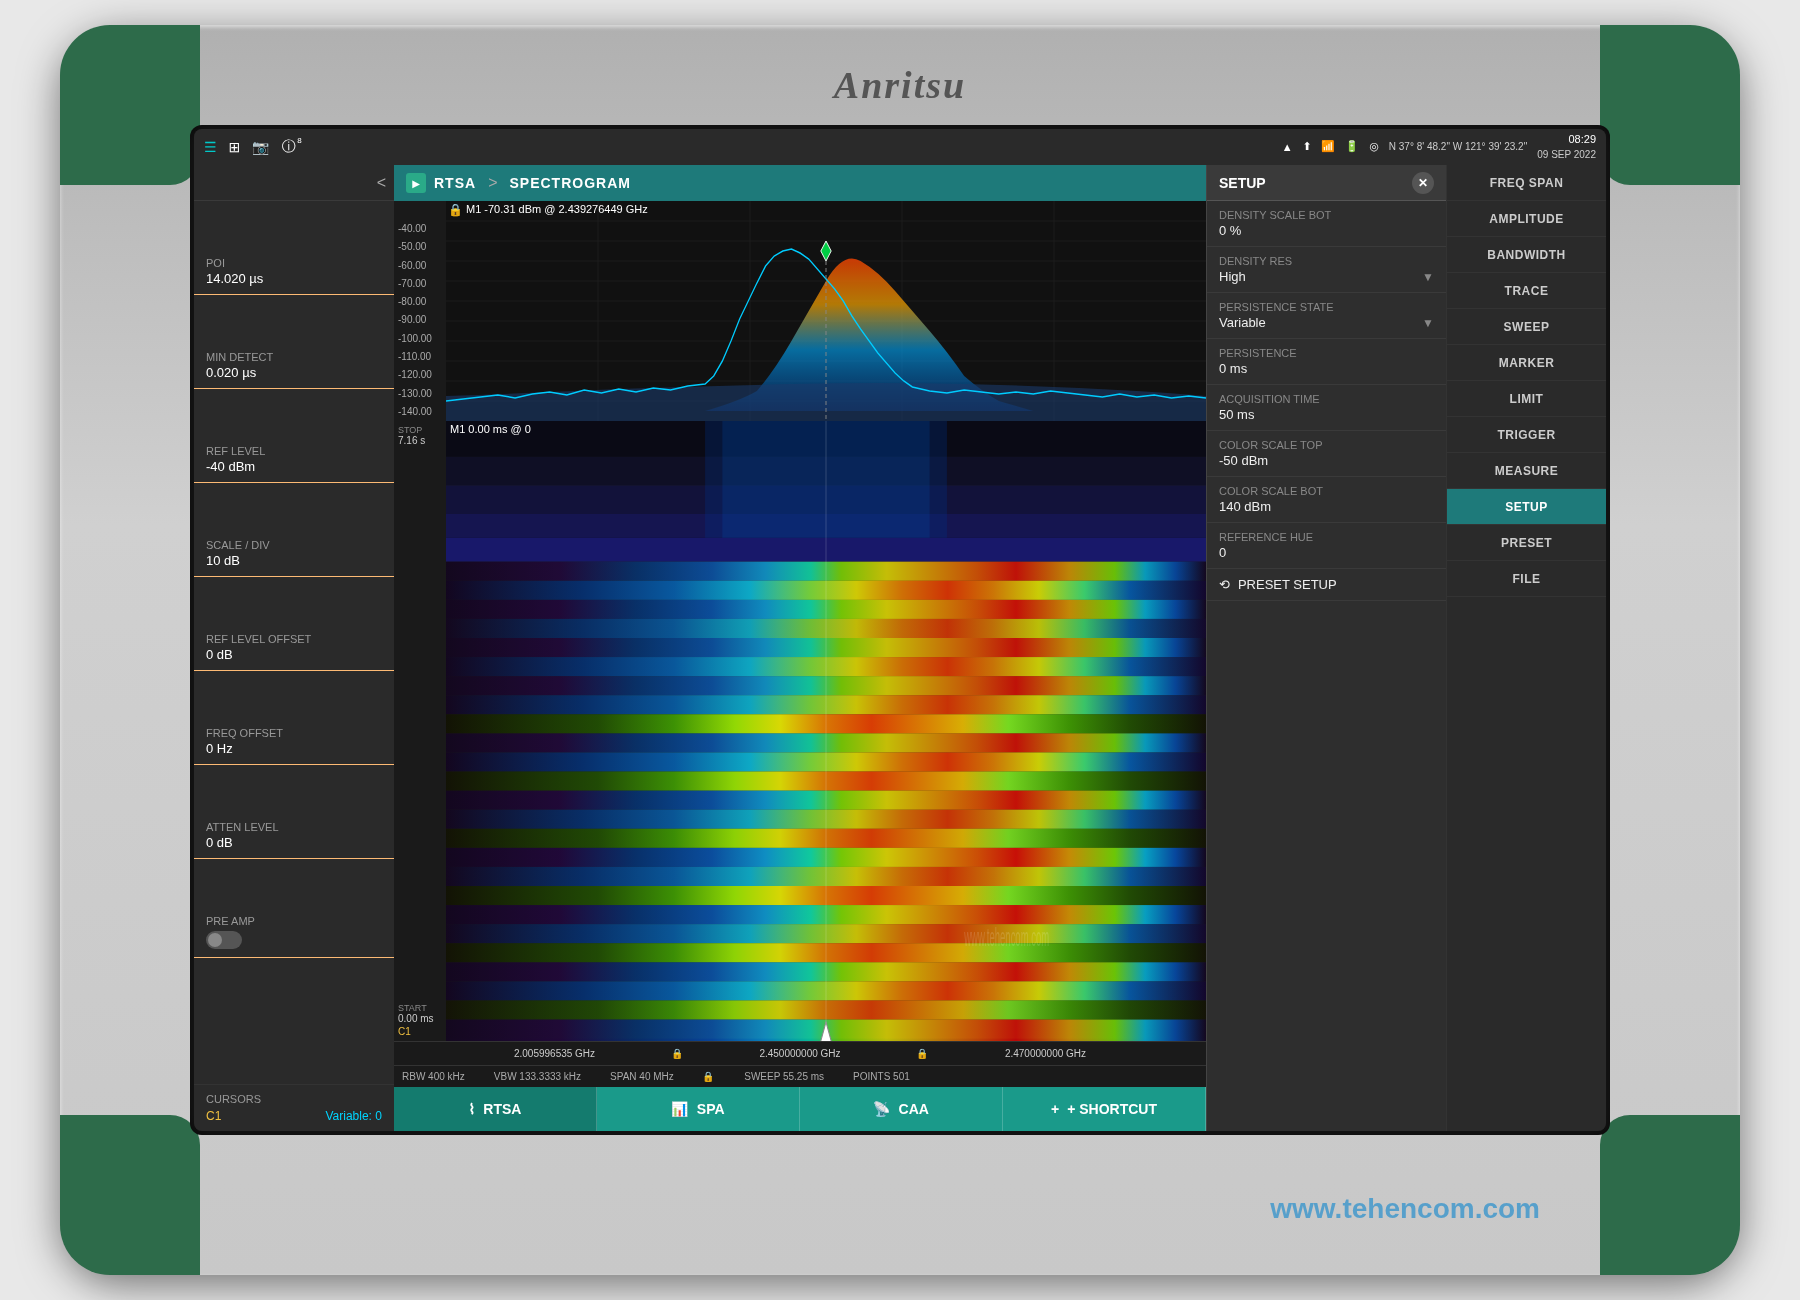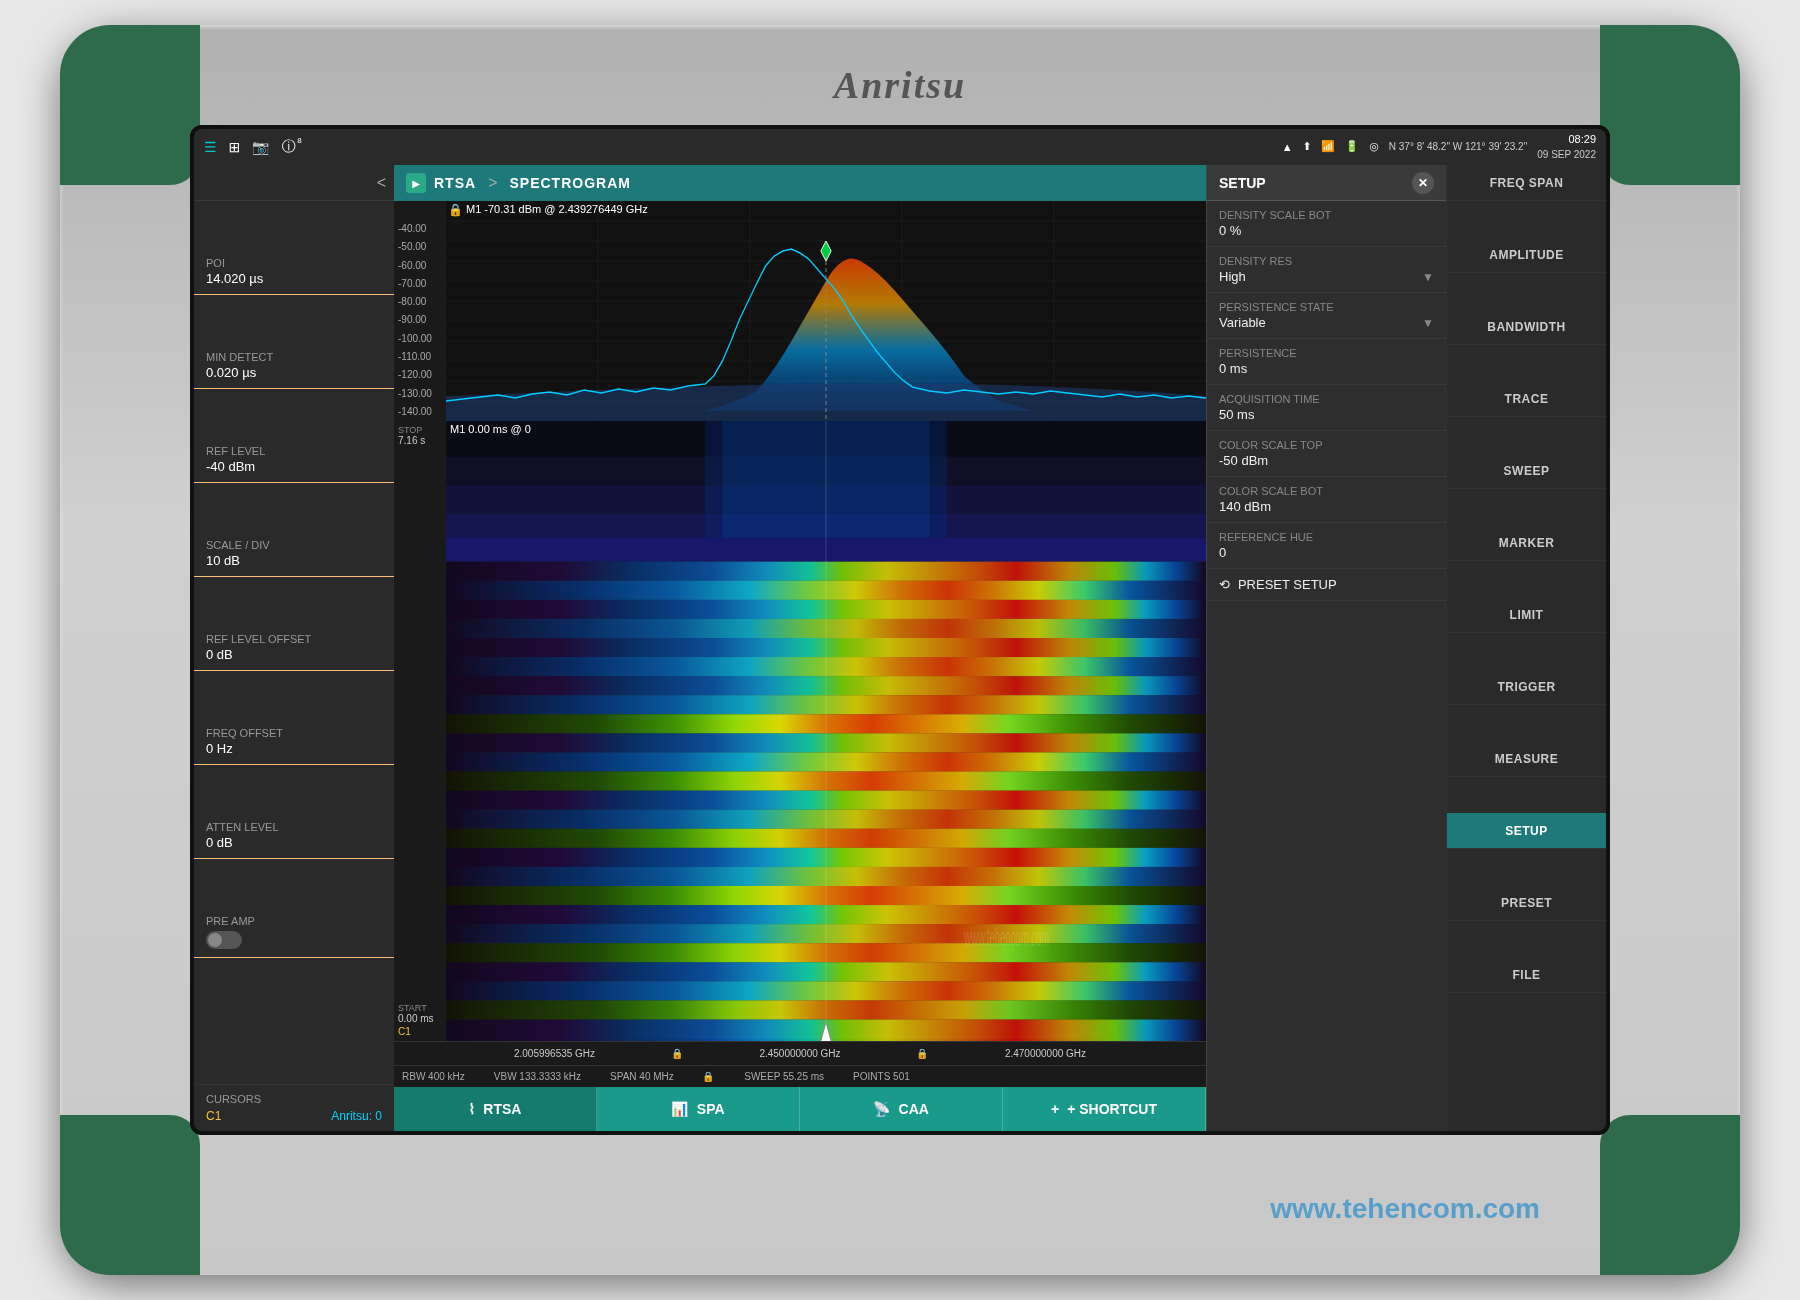--- a/index.html
+++ b/index.html
@@ -389,21 +389,20 @@
     .tab-item.active { background: rgba(0,0,0,0.2); }
 
     
     .setup-panel {
       width: 160px;
       background: #2a2a2a;
       flex-shrink: 0;
       display: flex;
       flex-direction: column;
       border-left: 1px solid #333;
-      gap: 36px;
     }
 
     .setup-menu-item {
       height: 36px;
       display: flex;
       align-items: center;
       justify-content: center;
       color: #ccc;
       font-size: 12px;
       font-weight: bold;
@@ -643,21 +642,21 @@
             <div class="toggle-label">
               <div class="pre-amp-toggle"></div>
             </div>
           </div>
 
           <div class="sidebar-cursors">
             <div class="cursors-label">CURSORS</div>
             <div class="cursor-row">
               <span class="cursor-c1">C1</span>
               <span class="cursor-pos">
-                <span>Anritsu:</span> <span style="color:#00d4ff;">0</span>
+                <span>Variable:</span> <span style="color:#00d4ff;">0</span>
               </span>
             </div>
           </div>
         </div>
 
         <div class="center-area">
 
           <div class="header-bar">
             <div class="header-icon">▶</div>
             <span class="header-title">RTSA</span>

